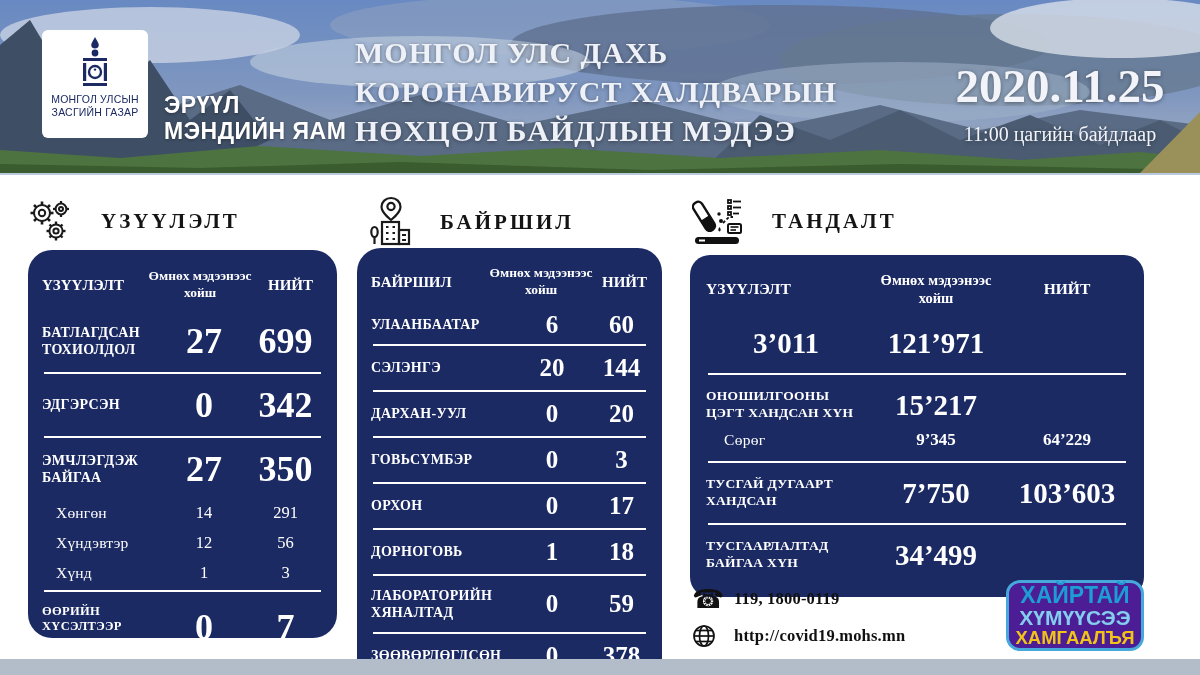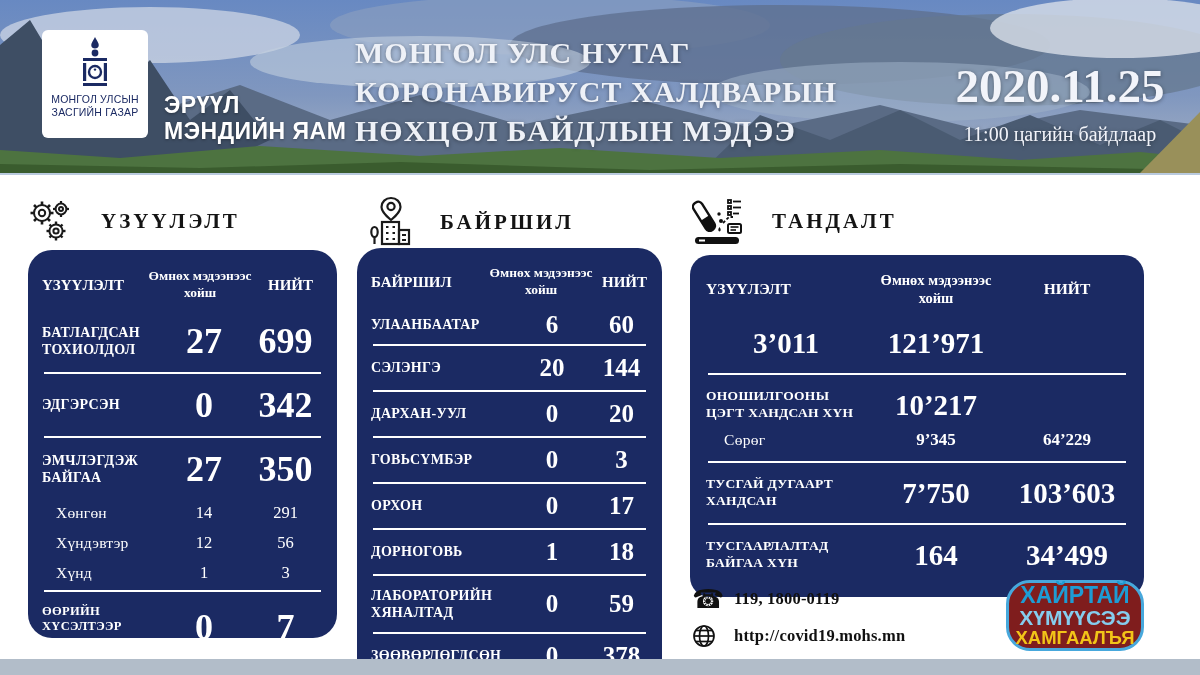--- a/index.html
+++ b/index.html
@@ -92,21 +92,21 @@
   .t3 .subrow .cell-label{font-weight:normal;font-size:15.5px;padding-left:18px;}
   .t3 .subrow .cell-num{font-size:17px;}
   
   .contact{position:absolute;left:692px;top:586px;color:#111;}
   .contact .crow{display:flex;align-items:center;margin-bottom:12px;}
   .contact .phone-glyph{font-family:"DejaVu Sans",sans-serif;font-size:26px;line-height:1;width:34px;}
   .contact .globe-wrap{width:34px;display:flex;align-items:center;}
   .contact .ctext{font-weight:bold;font-size:16.5px;margin-left:8px;letter-spacing:.2px;}
   .badge{
     position:absolute;left:1006px;top:580px;width:138px;height:71px;
-    background:#7f1d1d;border:3px solid #47a8dc;border-radius:24px;
+    background:#4c1d95;border:3px solid #47a8dc;border-radius:14px;
     display:flex;flex-direction:column;align-items:center;justify-content:center;
     font-family:"Liberation Sans","DejaVu Sans",sans-serif;font-weight:bold;line-height:1.02;
     box-sizing:border-box;
   }
   .badge .b1{font-size:23px;}
   .badge .b2{font-size:21px;}
   .badge .b3{font-size:18.5px;}
   .bottom-bar{position:absolute;left:0;right:0;bottom:0;height:16px;background:#b2bdc9;}
 </style>
 </head>
@@ -153,21 +153,21 @@
       <div>ЗАСГИЙН ГАЗАР</div>
     </div>
   </div>
 
   <div class="ministry">
     <div>ЭРҮҮЛ</div>
     <div>МЭНДИЙН ЯАМ</div>
   </div>
 
   <div class="main-title">
-    <div>МОНГОЛ УЛС НУТАГ</div>
+    <div>МОНГОЛ УЛС ДАХЬ</div>
     <div>КОРОНАВИРУСТ ХАЛДВАРЫН</div>
     <div>НӨХЦӨЛ БАЙДЛЫН МЭДЭЭ</div>
   </div>
 
   <div class="date-block">
     <div class="date">2020.11.25</div>
     <div class="time">11:00 цагийн байдлаар</div>
   </div>
 </div>
 
@@ -371,37 +371,36 @@
     <div class="h-change">Өмнөх мэдээнээс хойш</div>
     <div class="h-total">НИЙТ</div>
   </div>
   <div class="grid row">
     <div class="cell-num">3’011</div>
     <div class="cell-num">121’971</div>
   </div>
   <div class="sep"></div>
   <div class="grid row">
     <div class="cell-label">ОНОШИЛГООНЫ ЦЭГТ ХАНДСАН ХҮН</div>
-    <div class="cell-num">10’217</div>
+    <div class="cell-num">15’217</div>
   </div>
   <div class="grid subrow">
     <div class="cell-label">Сөрөг</div>
     <div class="cell-num">9’345</div>
     <div class="cell-num">64’229</div>
   </div>
   <div class="sep"></div>
   <div class="grid row">
     <div class="cell-label">ТУСГАЙ ДУГААРТ ХАНДСАН</div>
     <div class="cell-num">7’750</div>
     <div class="cell-num">103’603</div>
   </div>
   <div class="sep"></div>
   <div class="grid row">
     <div class="cell-label">ТУСГААРЛАЛТАД БАЙГАА ХҮН</div>
-    <div class="cell-num">164</div>
     <div class="cell-num">34’499</div>
   </div>
 </div>
 
 <div class="contact">
   <div class="crow">
     <span class="phone-glyph">☎</span>
     <span class="ctext">119, 1800-0119</span>
   </div>
   <div class="crow">

